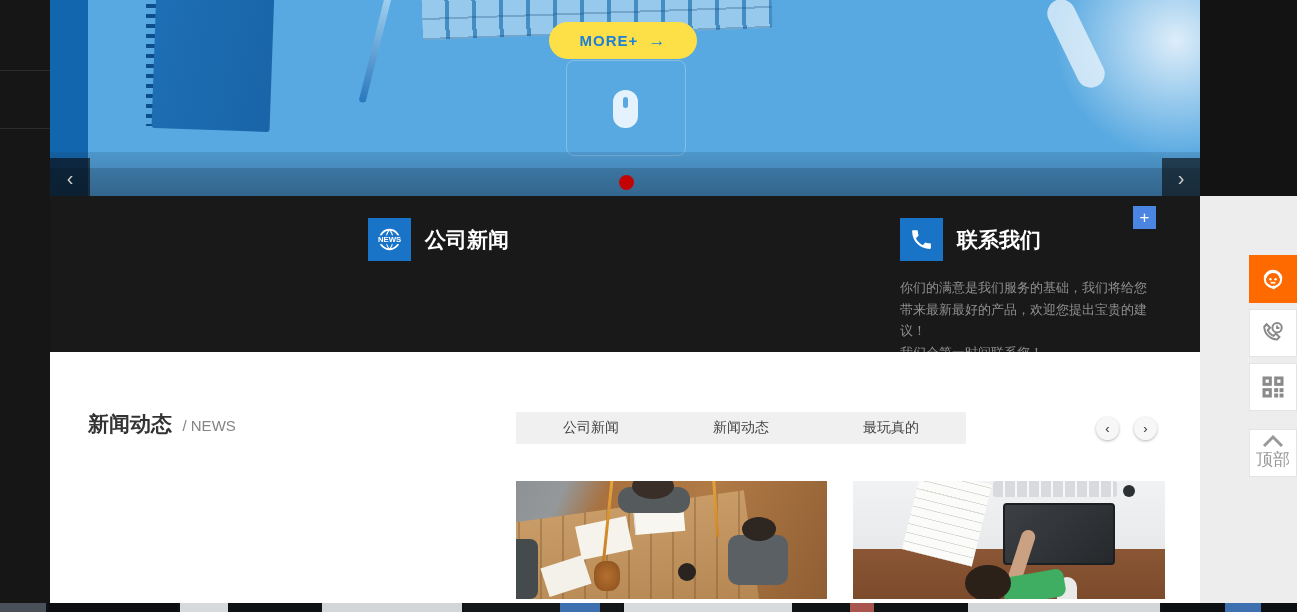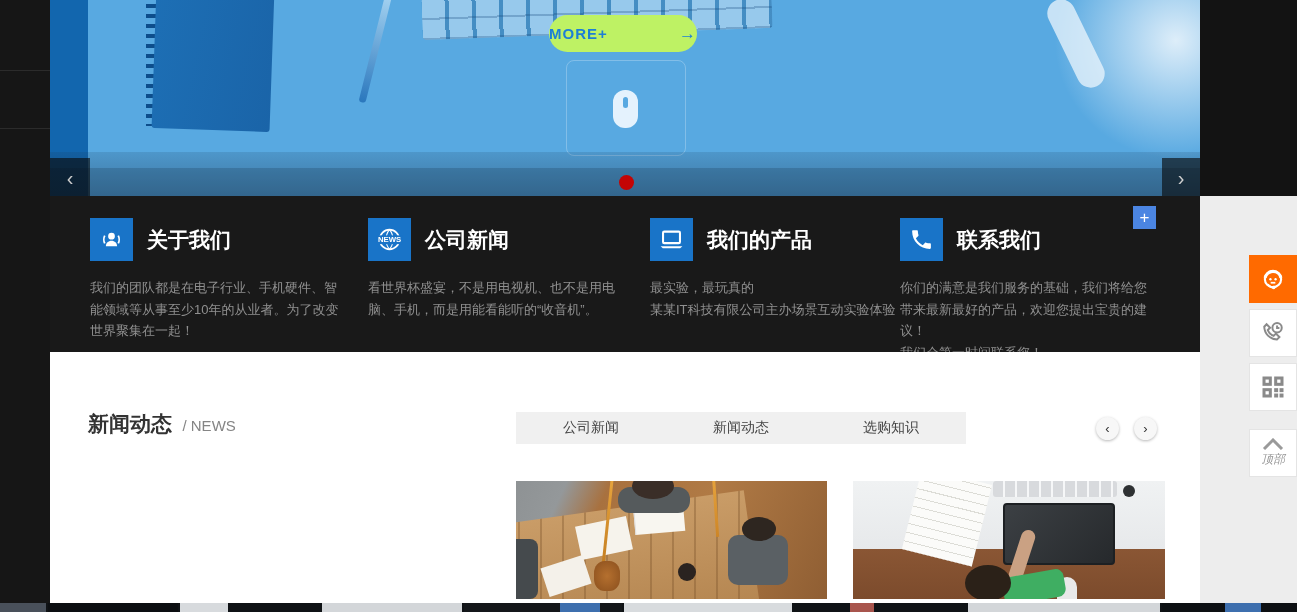--- a/index.html
+++ b/index.html
@@ -20,22 +20,22 @@
   .pen { position:absolute; left:322px; top:-8px; width:7px; height:112px; background:linear-gradient(#a6d4f2,#2a77bd); transform:rotate(14deg); border-radius:3px; }
   .keyboard { position:absolute; left:372px; top:-8px; width:350px; height:42px; transform:rotate(-2deg);
     background:
       repeating-linear-gradient(0deg, rgba(20,70,120,.28) 0 2px, rgba(0,0,0,0) 2px 20px),
       repeating-linear-gradient(90deg, rgba(255,255,255,.38) 0 23px, rgba(20,70,120,.28) 23px 27px);
     border-radius:4px; }
   .hand { position:absolute; left:1000px; top:-12px; width:180px; height:175px;
     background:radial-gradient(ellipse at 70% 30%, rgba(236,245,252,.9), rgba(236,245,252,0) 68%); }
   .finger { position:absolute; left:1012px; top:-4px; width:28px; height:95px; background:rgba(236,245,252,.75); border-radius:14px; transform:rotate(-26deg); }
   .trackpad { position:absolute; left:516px; top:60px; width:120px; height:96px; border:1px solid rgba(255,255,255,.25); border-radius:8px; }
-  .more-btn { position:absolute; left:499px; top:15px; width:148px; height:37px; border:none; border-radius:19px; background:#bef264;
-    display:flex; align-items:center; justify-content:space-between; gap:10px; color:#1d7fd6; font-weight:bold; font-size:15px; cursor:pointer; letter-spacing:1px; }
+  .more-btn { position:absolute; left:499px; top:22px; width:148px; height:37px; border:none; border-radius:19px; background:#fde047;
+    display:flex; align-items:center; justify-content:center; gap:10px; color:#1d7fd6; font-weight:bold; font-size:15px; cursor:pointer; letter-spacing:1px; }
   .more-btn .arr { font-size:17px; font-weight:bold; }
   .mouse { position:absolute; left:563px; top:90px; width:25px; height:38px; border-radius:12px; background:rgba(240,248,255,.92); }
   .mouse .slot { width:5px; height:11px; background:#58a9e1; border-radius:3px; margin:7px auto 0; }
   .hero-band { position:absolute; left:0; top:152px; width:1150px; height:44px; background:linear-gradient(rgba(25,55,85,.16), rgba(22,48,75,.42)); }
   .hero-band2 { position:absolute; left:0; top:168px; width:1150px; height:28px; background:rgba(20,45,70,.22); }
   .dot { position:absolute; left:569px; top:175px; width:15px; height:15px; border-radius:50%; background:#c40404; cursor:pointer; }
   .hnav { position:absolute; top:158px; width:40px; height:40px; background:rgba(8,8,8,.62); border:none; color:#cfcfcf; font-size:20px; line-height:40px; text-align:center; cursor:pointer; }
   .hnav.prev { left:0; }
   .hnav.next { left:1112px; width:38px; }
 
@@ -86,21 +86,21 @@
   .p2-cam { left:270px; top:4px; width:12px; height:12px; border-radius:50%; background:#2e3133; }
   .p2-arm { left:162px; top:48px; width:14px; height:54px; background:#caa183; transform:rotate(18deg); border-radius:7px; }
   .p2-hair { left:112px; top:84px; width:46px; height:36px; border-radius:50%; background:#2b2118; }
   .p2-shirt { left:150px; top:92px; width:62px; height:28px; background:#3fae62; transform:rotate(-10deg); border-radius:8px; }
   .p2-chair { left:204px; top:96px; width:20px; height:40px; background:#e9e9e9; border-radius:10px; }
 
   
   .fb { position:absolute; left:49px; width:48px; height:48px; background:#fff; border:1px solid #e4e4e4; cursor:pointer;
     display:flex; flex-direction:column; align-items:center; justify-content:center; gap:1px; }
   .fb.orange { background:#ff6a00; border-color:#ff6a00; }
-  .fb .lbl { font-size:12px; color:#999;font-style:italic; }
+  .fb .lbl { font-size:17px; color:#999; }
 
   
   .taskbar { position:absolute; left:0; top:603px; width:1297px; height:9px; background:#101316; }
   .tseg { position:absolute; top:0; height:9px; cursor:pointer; }
 </style>
 </head>
 <body>
 
 <div class="page">
 
@@ -128,61 +128,35 @@
     <div class="hero-band"></div>
     <div class="hero-band2"></div>
     <div class="dot"></div>
     <button class="hnav prev">‹</button>
     <button class="hnav next">›</button>
   </div>
 
   <div class="features">
     <button class="plus-btn">+</button>
 
-    <div class="feature f1">
-      <div class="fhead">
-        <div class="fico">
-          <svg viewBox="0 0 24 24" width="27" height="27">
-              <path fill="#fff" d="M12 6a3 3 0 110 6 3 3 0 010-6zm-5 12c0-3 2.2-5 5-5s5 2 5 5z"></path>
-              <path stroke="#fff" stroke-width="1.6" fill="none" d="M6 8.5c-1 1.8-1 5.2 0 7M18 8.5c1 1.8 1 5.2 0 7"></path>
-            </svg>
-        </div>
-        <div class="ftitle">关于我们</div>
-      </div>
-      <p class="ftext">我们的团队都是在电子行业、手机硬件、智能领域等从事至少10年的从业者。为了改变世界聚集在一起！</p>
-    </div>
 
     <div class="feature f2">
       <div class="fhead">
         <div class="fico">
           <svg viewBox="0 0 30 30" width="31" height="31">
               <circle cx="15" cy="15" r="9.5" fill="none" stroke="#fff" stroke-width="1.6"></circle>
               <path d="M15 5.5a15 15 0 010 19M15 5.5a15 15 0 000 19" stroke="#fff" fill="none" stroke-width="1"></path>
               <rect x="2" y="11" width="26" height="8.5" fill="#1974c8"></rect>
               <text x="15" y="17.8" text-anchor="middle" font-size="7.5" fill="#fff" font-weight="bold">NEWS</text>
             </svg>
         </div>
         <div class="ftitle">公司新闻</div>
       </div>
-      <p class="ftext">看世界杯盛宴，不是用电视机、也不是用电脑、手机，而是用能看能听的“收音机”。</p>
-    </div>
-
-    <div class="feature f3">
-      <div class="fhead">
-        <div class="fico">
-          <svg viewBox="0 0 24 24" width="29" height="29">
-              <rect x="5" y="5.5" width="14" height="9.5" rx="1" fill="none" stroke="#fff" stroke-width="1.7"></rect>
-              <path d="M3 17.5h18l-1.8 1.8H4.8z" fill="#fff"></path>
-            </svg>
-        </div>
-        <div class="ftitle">我们的产品</div>
-      </div>
-      <p class="ftext">最实验，最玩真的
-某某IT科技有限公司主办场景互动实验体验</p>
-    </div>
+    </div>
+
 
     <div class="feature f4">
       <div class="fhead">
         <div class="fico">
           <svg viewBox="0 0 24 24" width="25" height="25">
               <path fill="#fff" d="M6.6 10.8c1.5 3 3.6 5.1 6.6 6.6l2.2-2.2c.3-.3.7-.4 1-.2 1.2.4 2.4.6 3.6.6.6 0 1 .4 1 1V20c0 .6-.4 1-1 1C10.6 21 3 13.4 3 4c0-.6.4-1 1-1h3.5c.6 0 1 .4 1 1 0 1.3.2 2.5.6 3.6.1.3 0 .7-.2 1l-2.3 2.2z"></path>
             </svg>
         </div>
         <div class="ftitle">联系我们</div>
       </div>
@@ -192,21 +166,21 @@
   </div>
 
   <div class="news">
     <div class="ntitle">
       <span class="nt-cn">新闻动态</span>
       <span class="nt-en">/ NEWS</span>
     </div>
     <div class="tabs">
       <div class="tab">公司新闻</div>
       <div class="tab">新闻动态</div>
-      <div class="tab">选购知识</div>
+      <div class="tab">最玩真的</div>
     </div>
     <button class="circ prev">‹</button>
     <button class="circ next">›</button>
 
     <div class="photo p1">
       <div class="ph p1-table"></div>
       <div class="ph p1-paper-a"></div>
       <div class="ph p1-paper-b"></div>
       <div class="ph p1-paper-c"></div>
       <div class="ph p1-woman-shirt"></div>

